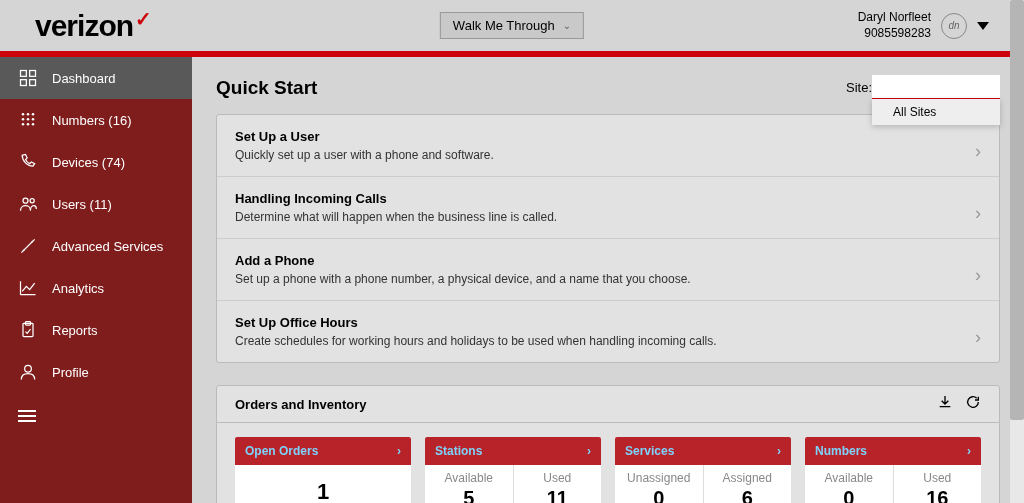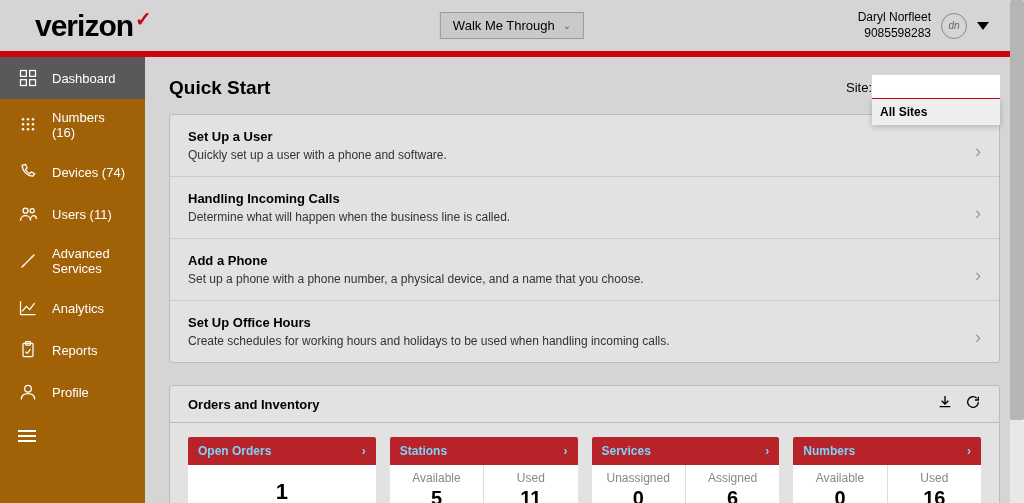--- a/index.html
+++ b/index.html
@@ -12,39 +12,39 @@
   .walk-through .chev { font-size: 10px; color: #666; }
   .user-area { margin-left: auto; display: flex; align-items: center; gap: 10px; }
   .user-text { text-align: right; font-size: 12px; line-height: 1.3; }
   .avatar { width: 26px; height: 26px; border: 1px solid #888; border-radius: 50%; display: flex; align-items: center; justify-content: center; font-size: 10px; font-style: italic; color: #666; }
   .caret-down { width: 0; height: 0; border-left: 6px solid transparent; border-right: 6px solid transparent; border-top: 8px solid #000; cursor: pointer; }
   
   .red-bar { height: 6px; background: #cd040b; }
   
   .body-area { display: flex; height: 446px; }
   
-  .sidebar { width: 145px; background: #a16207; color: #fff; padding-top: 0; }
+  .sidebar { width: 192px; background: #7f1d1d; color: #fff; padding-top: 0; }
   .side-item { display: flex; align-items: center; gap: 14px; padding: 11px 18px; font-size: 13px; cursor: pointer; }
   .side-item.active { background: #595959; }
   .side-icon { width: 20px; height: 20px; display: flex; align-items: center; justify-content: center; flex-shrink: 0; }
   .side-icon svg { width: 20px; height: 20px; stroke: #fff; fill: none; stroke-width: 1.5; }
   .side-icon.fill svg { fill: #fff; stroke: none; }
   .hamburger { padding: 14px 18px; cursor: pointer; }
   .hamburger div { width: 18px; height: 2px; background: #fff; margin: 3px 0; }
   
   .main { flex: 1; background: #d5d5d5; padding: 18px 24px; overflow-y: auto; position: relative; }
   
   .qs-header { display: flex; align-items: center; margin-bottom: 14px; }
   .qs-title { font-size: 19px; font-weight: bold; }
   .site-area { margin-left: auto; display: flex; align-items: center; gap: 0; position: relative; }
   .site-label { font-size: 13px; }
   .site-input-wrap { position: relative; }
   .site-input { width: 128px; border: none; border-bottom: 2px solid #cd040b; background: #fff; padding: 4px 6px; font-size: 13px; outline: none; }
   .site-dropdown { position: absolute; top: 24px; left: 0; width: 128px; background: #fff; box-shadow: 0 2px 6px rgba(0,0,0,0.2); z-index: 10; }
-  .site-option { padding: 6px 8px; font-size: 12px; cursor: pointer; font-weight: bold; }
+  .site-option { padding: 6px 21px; font-size: 12px; cursor: pointer; }
   .site-option.hover { background: #eee; }
   
   .qs-card { background: #e2e2e2; border: 1px solid #bbb; border-radius: 3px; padding: 0; }
   .qs-row { padding: 14px 18px; border-bottom: 1px solid #ccc; display: flex; align-items: flex-end; cursor: pointer; }
   .qs-row:last-child { border-bottom: none; }
   .qs-row-text { flex: 1; }
   .qs-row-title { font-size: 13px; font-weight: bold; margin-bottom: 4px; }
   .qs-row-desc { font-size: 12px; color: #333; }
   .qs-chev { color: #999; font-size: 18px; }
   

